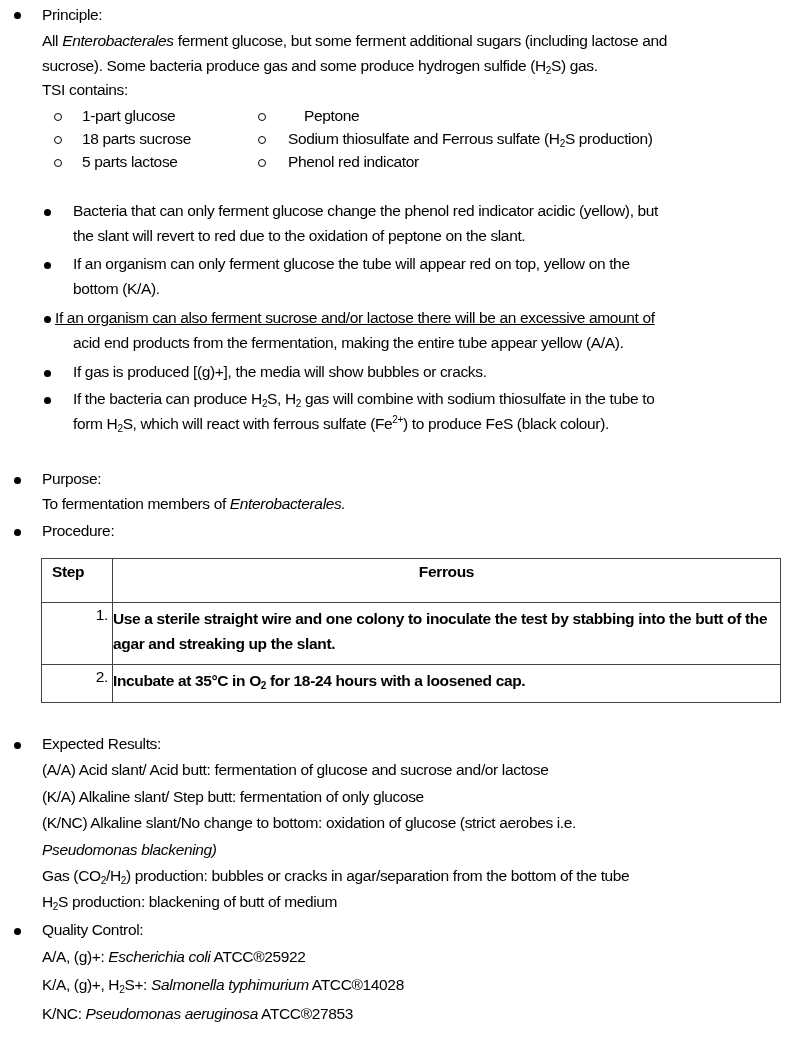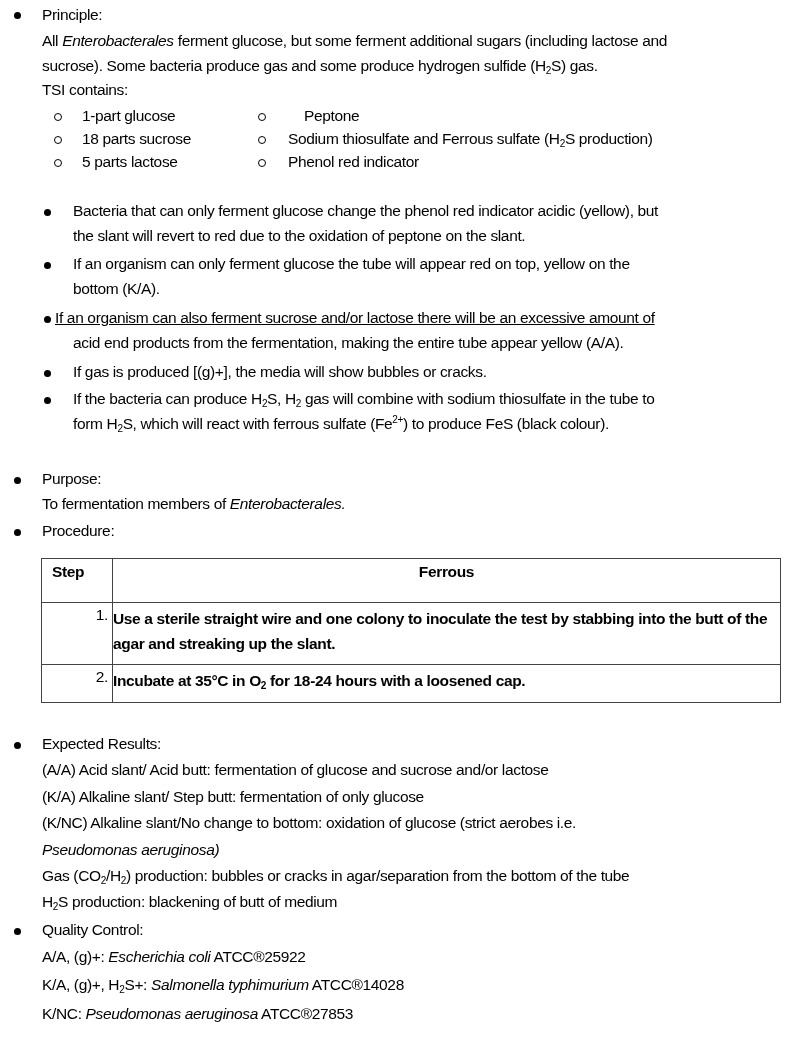--- a/index.html
+++ b/index.html
@@ -116,21 +116,21 @@
   </table>
 
 <div class="bullet" style="left:14px;top:742px;"></div>
 <div class="abs" style="left:42px;top:735px;">
   <b>Expected Results:</b>
 </div>
 <div class="abs" style="left:42px;top:761px;">(A/A) Acid slant/ Acid butt: fermentation of glucose and sucrose and/or lactose</div>
 <div class="abs" style="left:42px;top:788px;">(K/A) Alkaline slant/ Step butt: fermentation of only glucose</div>
 <div class="abs" style="left:42px;top:814px;">(K/NC) Alkaline slant/No change to bottom: oxidation of glucose (strict aerobes i.e.</div>
 <div class="abs" style="left:42px;top:841px;">
-  <i>Pseudomonas aeruginosa)</i>
+  <i>Pseudomonas blackening)</i>
 </div>
 <div class="abs" style="left:42px;top:867px;">
   <span>Gas (CO</span><sub>2</sub><span>/H</span><sub>2</sub><span>) production: bubbles or cracks in agar/separation from the bottom of the tube</span>
 </div>
 <div class="abs" style="left:42px;top:893px;">
   <span>H</span><sub>2</sub><span>S production: blackening of butt of medium</span>
 </div>
 
 <div class="bullet" style="left:14px;top:928px;"></div>
 <div class="abs" style="left:42px;top:921px;">

